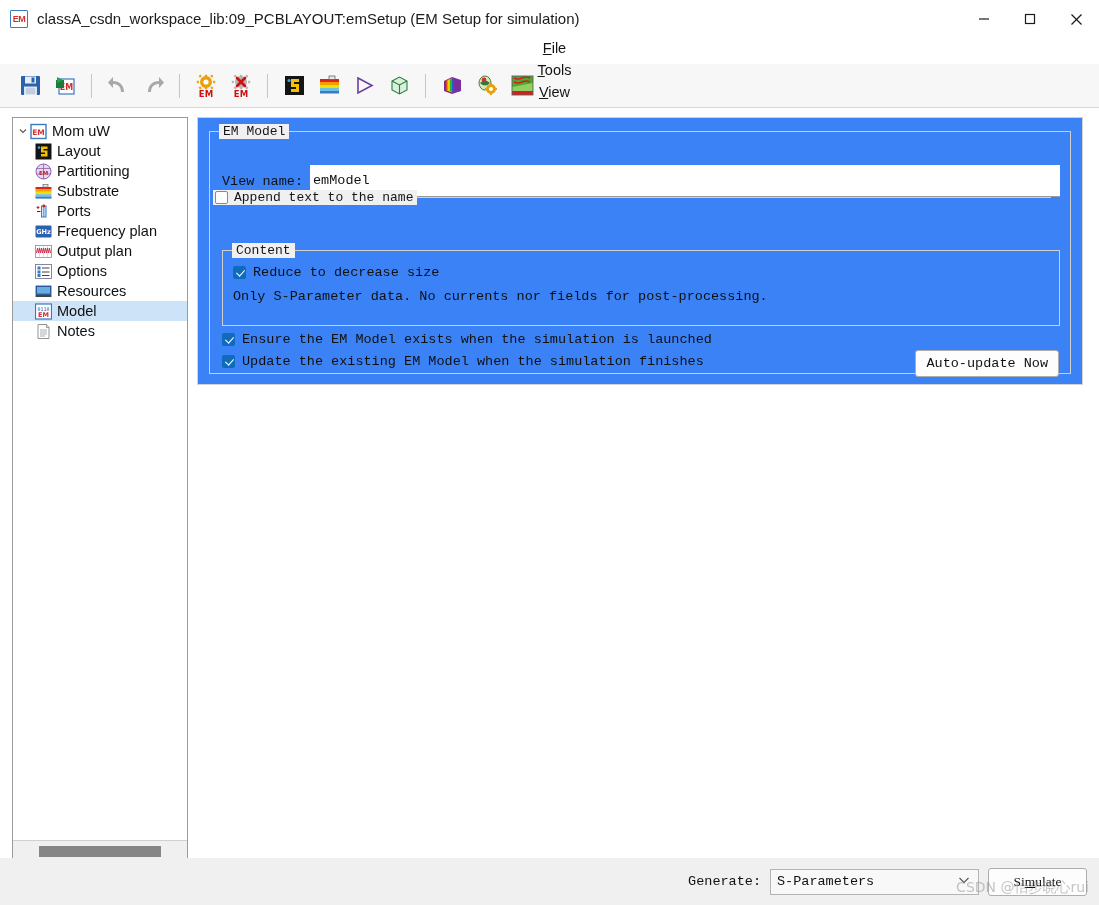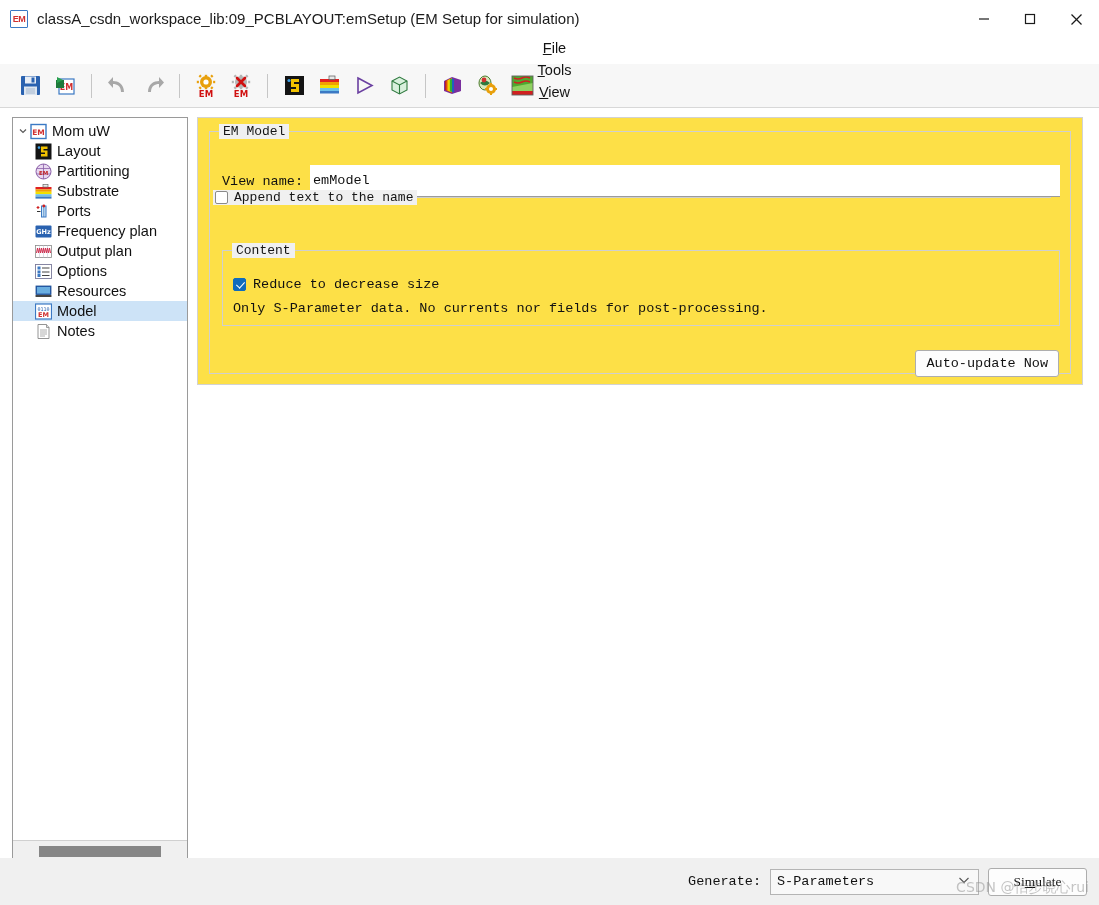--- a/index.html
+++ b/index.html
@@ -161,21 +161,21 @@
     background: #868686;
     margin-left: 22px;
   }
 
   
   .main-panel {
     position: absolute;
     left: 197px; top: 9px;
     width: 886px;
     height: 268px;
-    background: #fde047;
+    background: #3b82f6;
     border: 1px solid #d2d2d2;
   }
   .mono { font-family: "Liberation Mono", "DejaVu Sans Mono", monospace; }
 
   .groupbox {
     position: absolute;
     border: 1px solid #cfcfcf;
   }
   .group-title {
     position: absolute;
@@ -236,21 +236,21 @@
     gap: 6px;
     padding-left: 2px;
   }
 
   .gb-content {
     left: 12px; top: 118px;
     width: 838px; height: 76px;
   }
   .content-inner {
     position: absolute;
-    left: 10px; top: 26px;
+    left: 10px; top: 14px;
     display: flex;
     flex-direction: column;
     gap: 9px;
   }
   .ck-row {
     display: flex;
     align-items: center;
     gap: 7px;
     font-size: 13.5px;
     color: #111;
@@ -715,20 +715,30 @@
         <div class="group-title mono">Content</div>
         <div class="content-inner">
           <div class="ck-row mono">
             <span class="cbox checked"></span>
             <span>Reduce to decrease size</span>
           </div>
           <div class="note-text mono">Only S-Parameter data. No currents nor fields for post-processing.</div>
         </div>
       </div>
 
+      <div class="bottom-checks">
+        <div class="ck-row mono">
+          <span class="cbox checked"></span>
+          <span>Ensure the EM Model exists when the simulation is launched</span>
+        </div>
+        <div class="ck-row mono">
+          <span class="cbox checked"></span>
+          <span>Update the existing EM Model when the simulation finishes</span>
+        </div>
+      </div>
 
       <button class="btn btn-autoupdate">Auto-update Now</button>
 
     </div>
   </div>
 
   <div class="bottombar mono">
     <span class="lbl-generate mono">Generate:</span>
     <div class="select-box mono">
       <span>S-Parameters</span>

